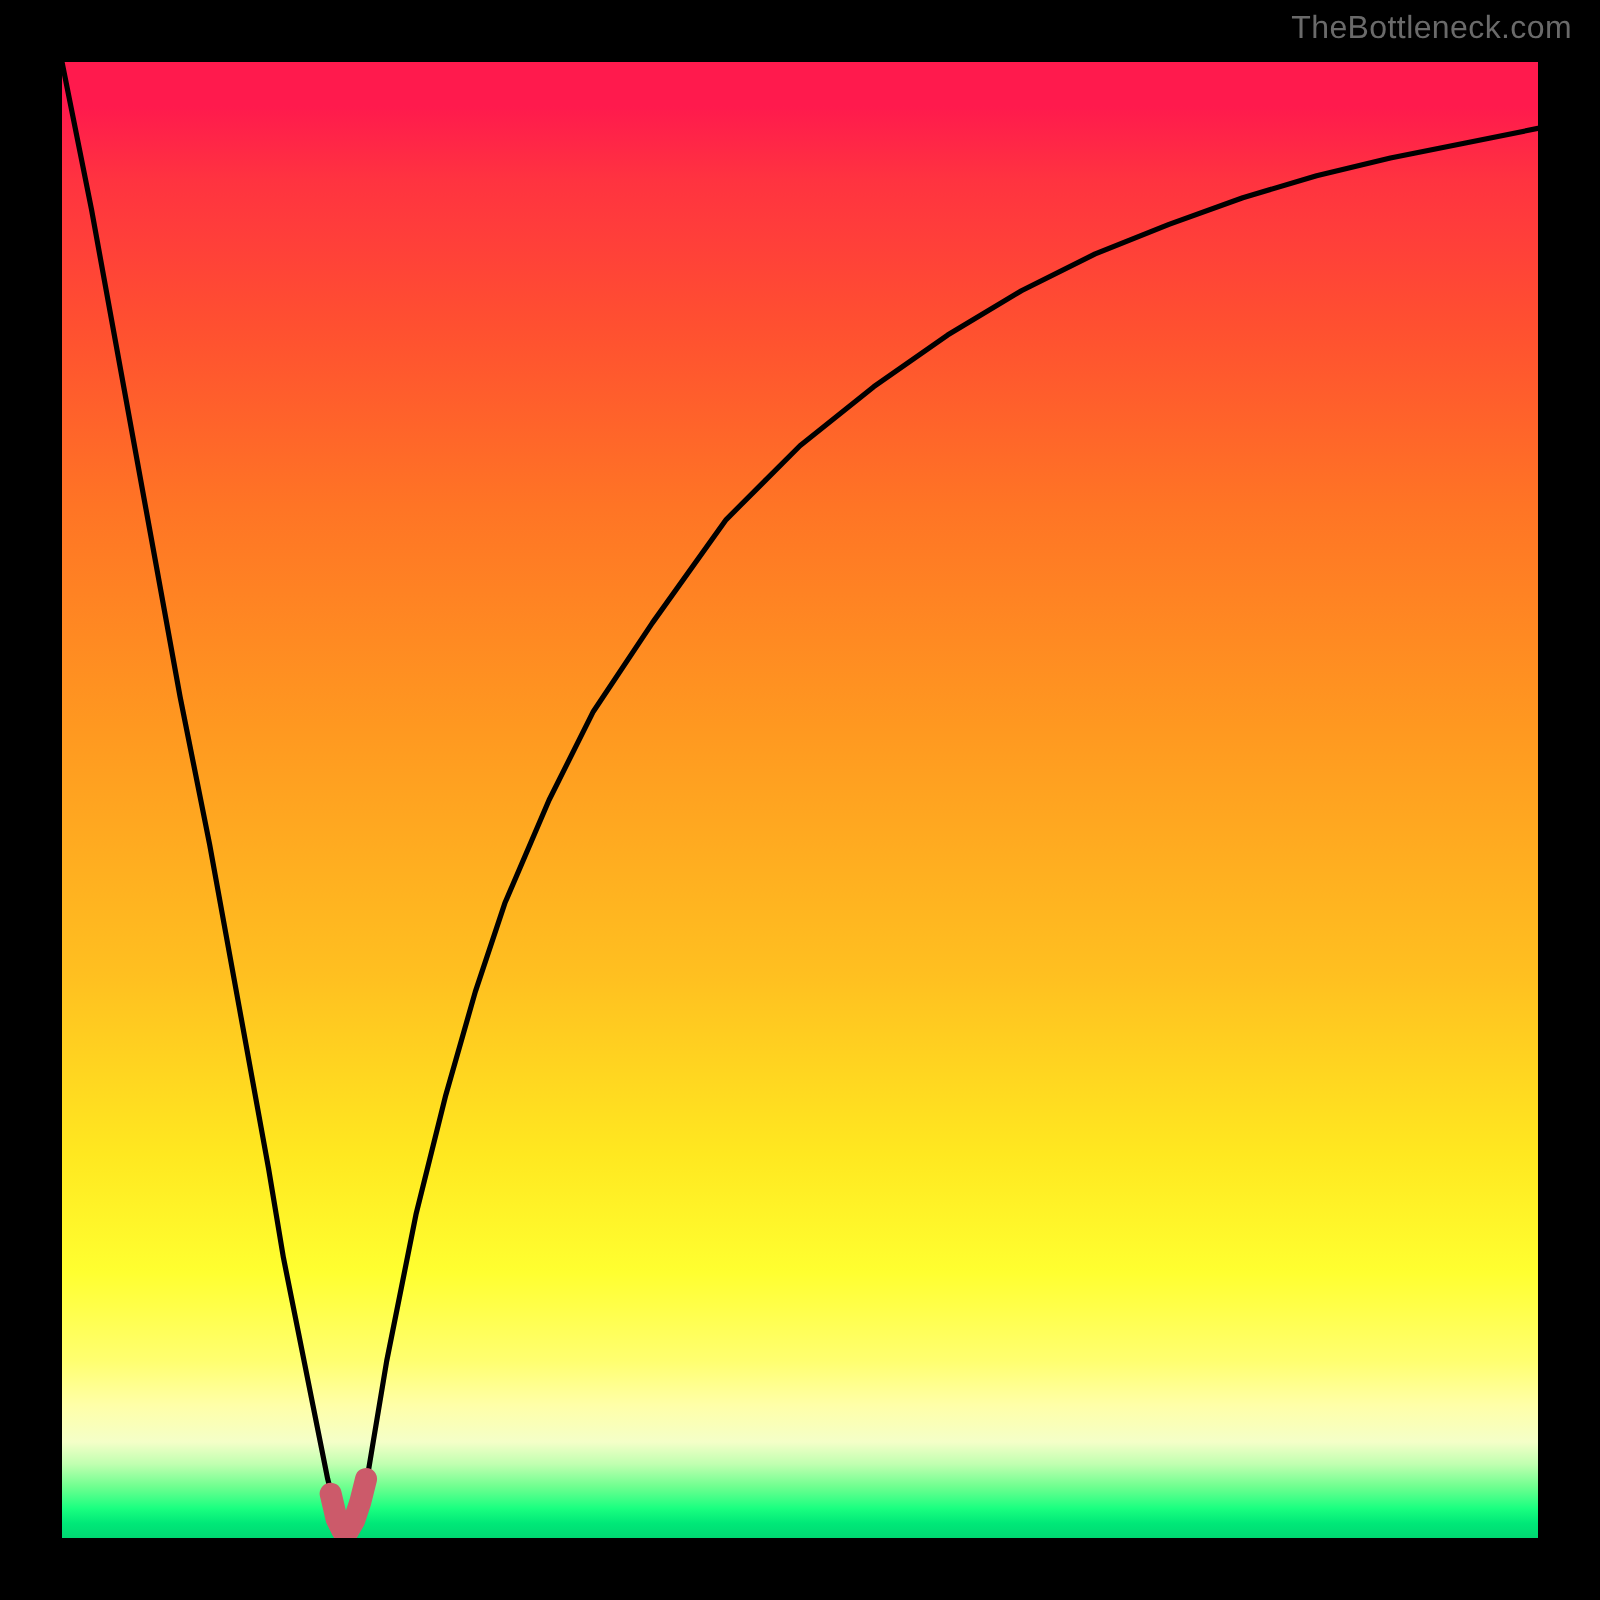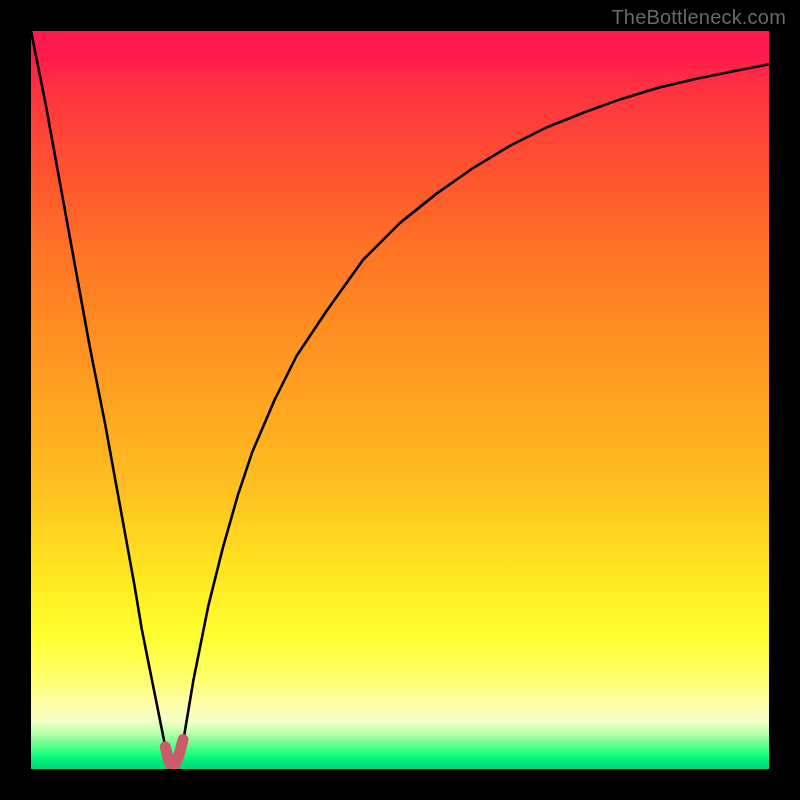--- a/index.html
+++ b/index.html
@@ -51,21 +51,21 @@
   svg.curve {
     position: absolute;
     left: 0; top: 0;
     width: 738px; height: 738px;
   }
   .watermark {
     position: absolute;
     top: 6px;
     right: 14px;
     color: #6a6a6a;
-    font-size: 20px;
+    font-size: 16px;
     letter-spacing: 0.2px;
     text-align: right;
   }
 </style>
 </head>
 <body>
 
 <div class="frame">
   <div class="plot">
     <div class="gradient"></div>

